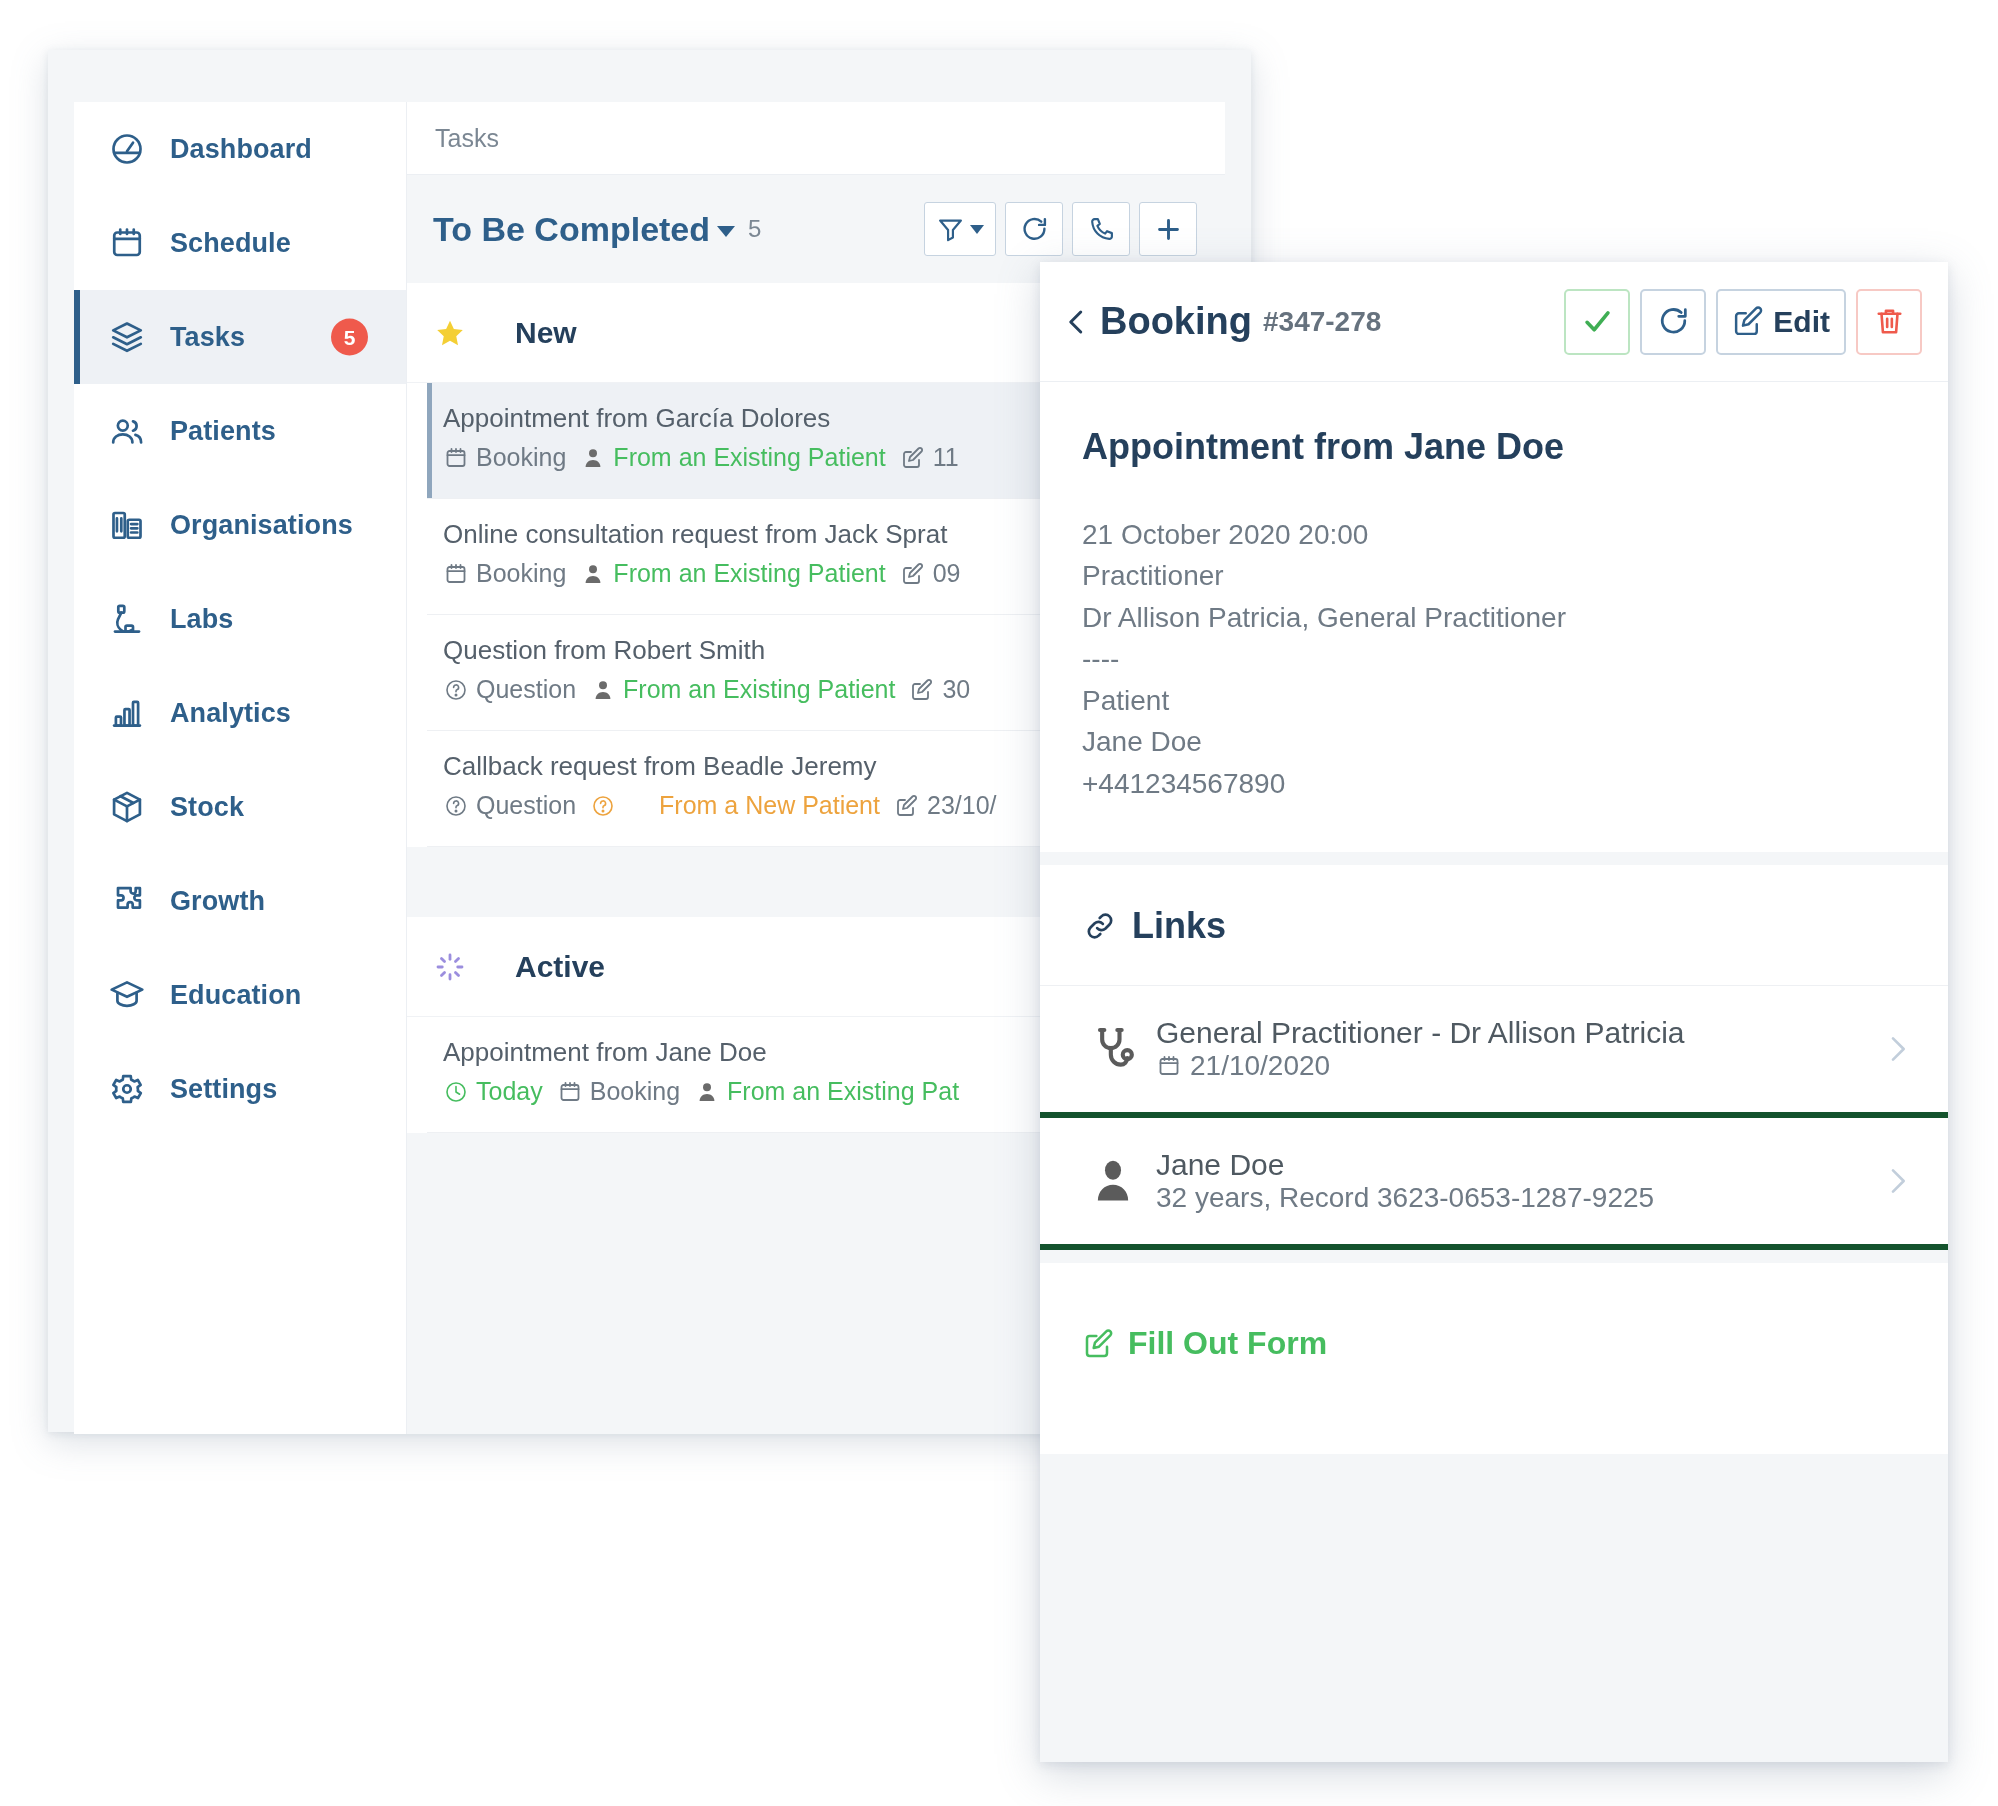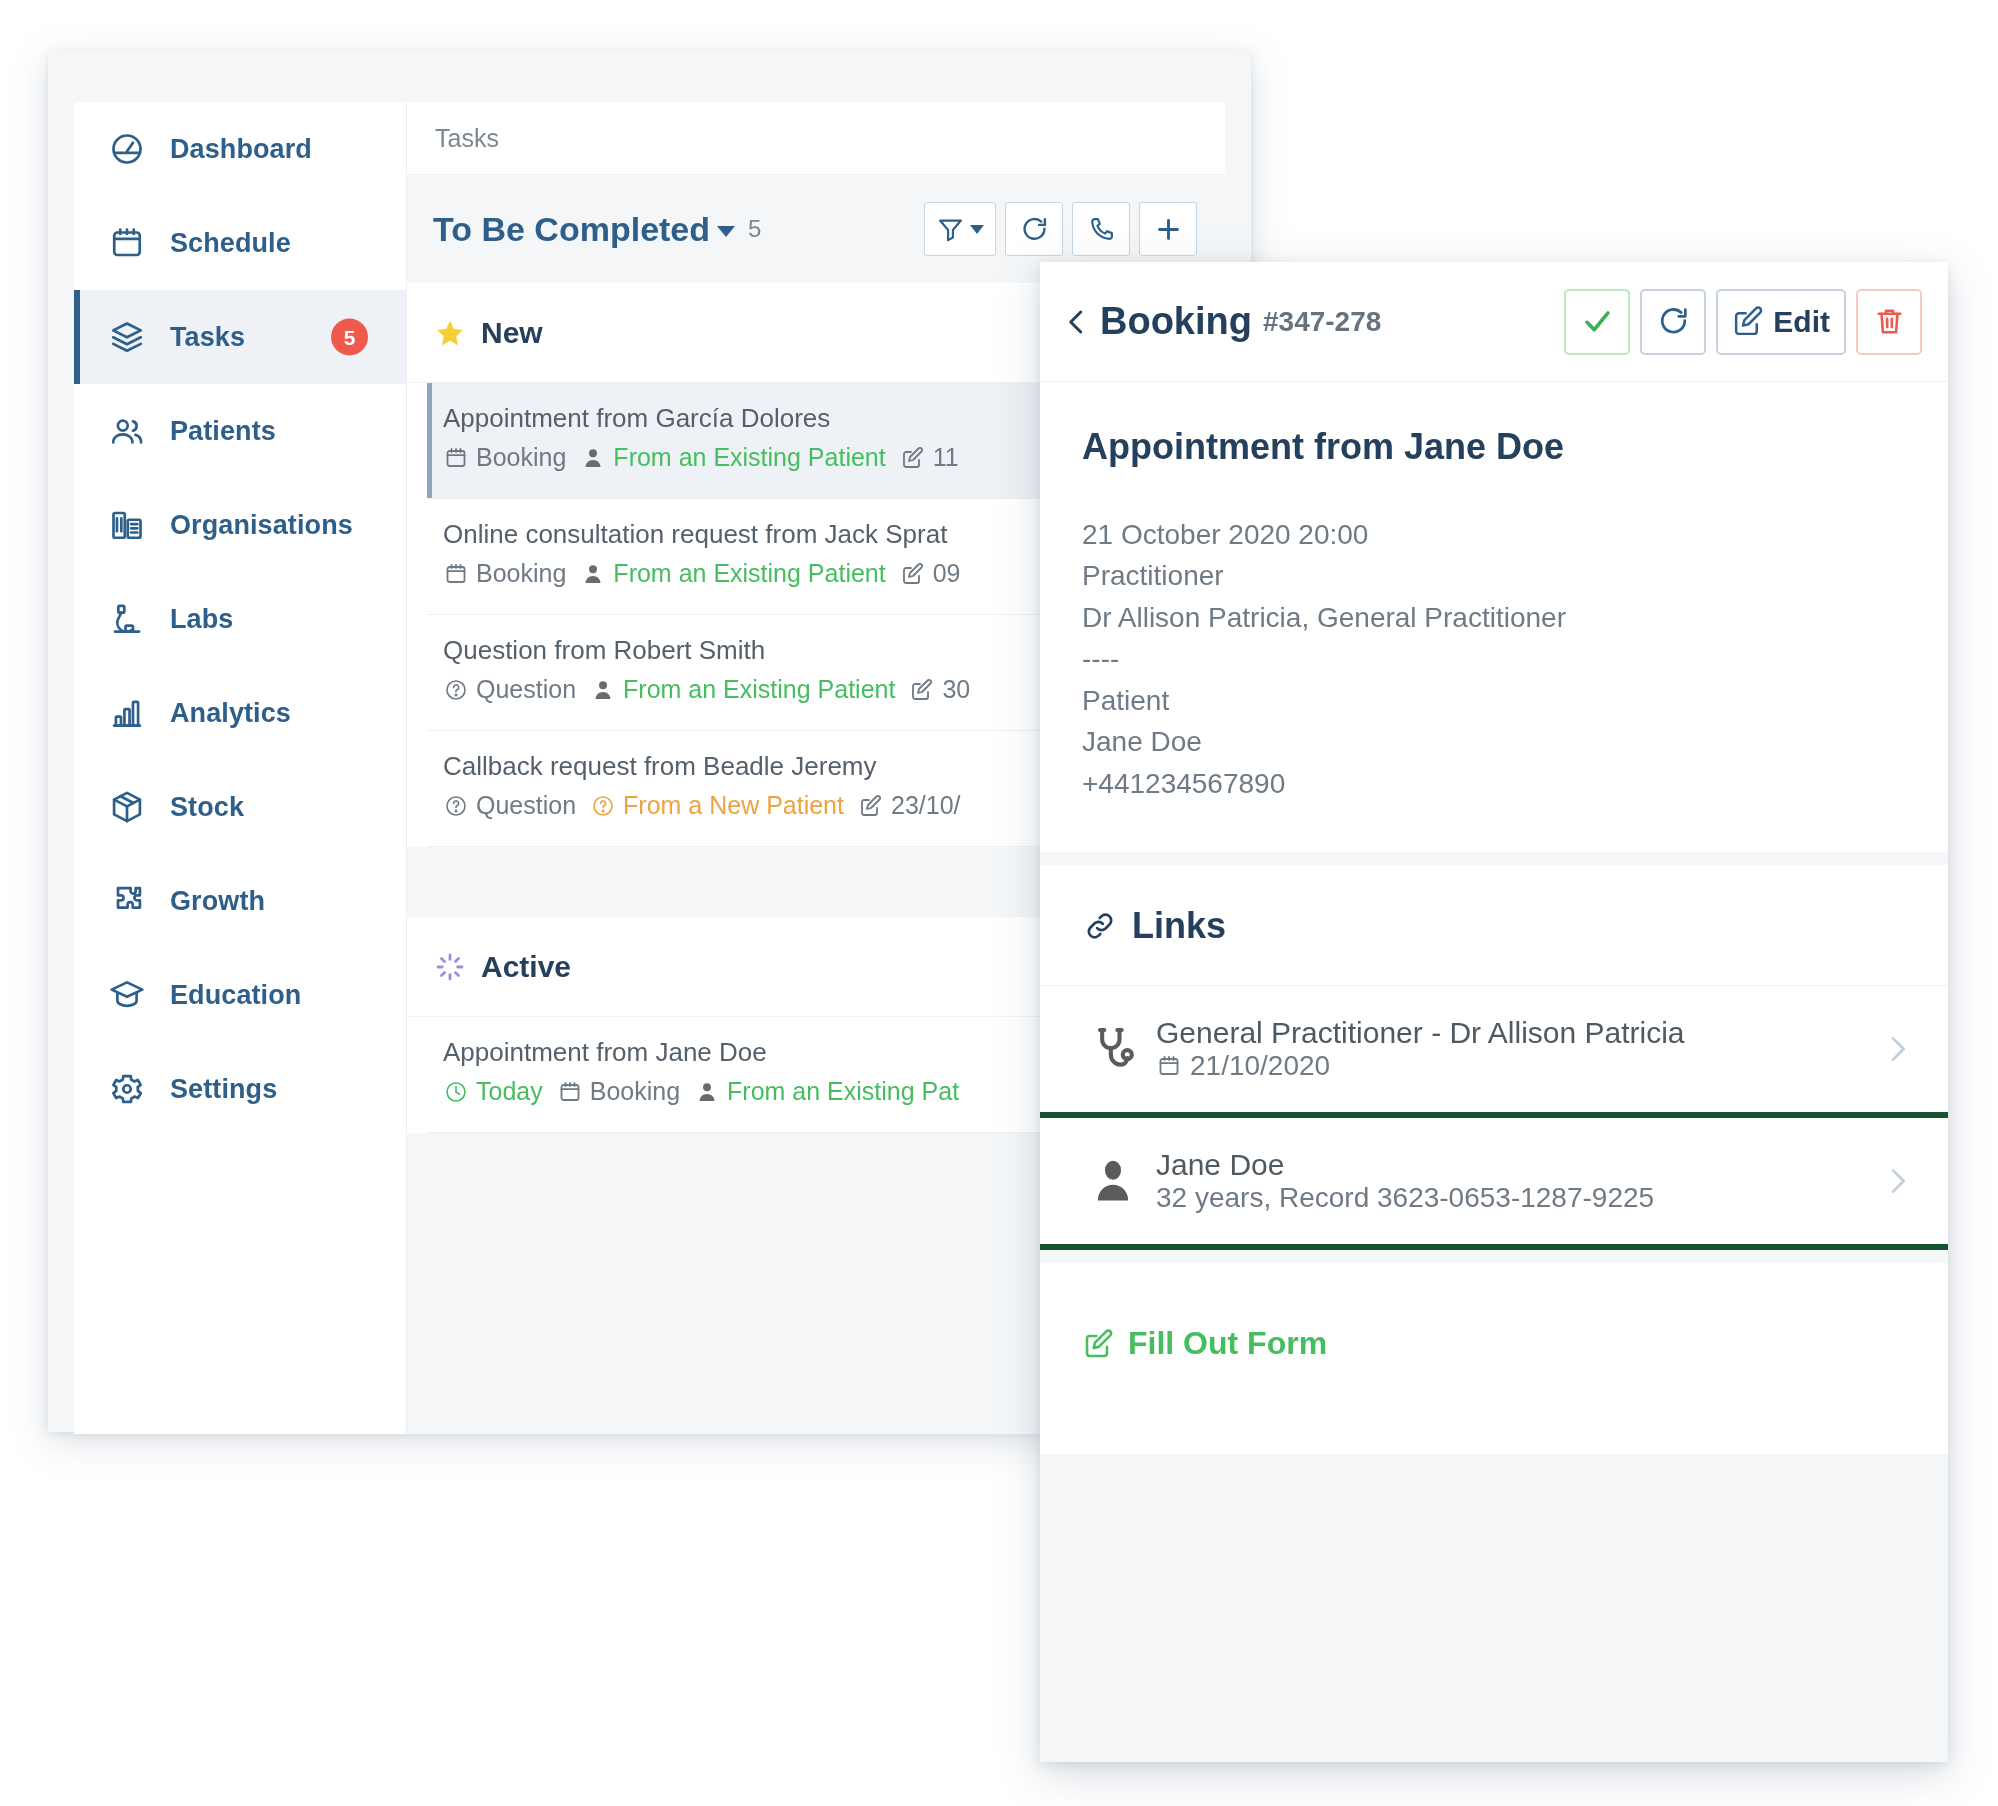--- a/index.html
+++ b/index.html
@@ -107,20 +107,21 @@
     border-right: 7px solid transparent;
     border-top: 9px solid #2e5f8a;
   }
 
   #list-body { background: #fff; }
   .group-header {
     height: 100px;
     display: flex; align-items: center;
     padding-left: 26px; background: #fff;
     border-bottom: 1px solid #f0f2f5;
+    gap: 34px;
   }
   .group-header .gi { width: 34px; height: 34px; margin-right: 14px; display:flex; align-items:center; justify-content:center;}
   .group-header .gi svg { width: 32px; height: 32px; display:block; }
   .group-title { font-size: 30px; font-weight: bold; color: #25405c; }
 
   .task-row {
     position: relative;
     height: 116px; padding: 20px 26px 0 16px;
     background: #fff;
     border-bottom: 1px solid #eef0f3;
@@ -140,21 +141,21 @@
     white-space: nowrap;
     display: flex; align-items: center;
   }
   .task-meta .mi {
     display: inline-flex; align-items: center; justify-content: center;
     width: 26px; height: 26px; margin-right: 7px;
   }
   .task-meta .mi svg { width: 24px; height: 24px; display: block; }
   .meta-seg { display: inline-flex; align-items: center; margin-right: 14px; }
   .meta-seg.green { color: #46bd5f; }
-  .meta-seg.orange { color: #eda33e; }
+  .meta-seg.orange { color: #eda33e; gap: 36px; }
   .meta-seg.green-o { color: #46bd5f; }
   .spacer-row { height: 70px; background: #f4f6f8; }
 
   
   #detail-card {
     position: absolute; left: 1040px; top: 262px;
     width: 908px; height: 1500px;
     background: #f4f6f8;
     box-shadow: 0 12px 40px rgba(120,135,155,0.30), 0 3px 10px rgba(120,135,155,0.18);
   }

